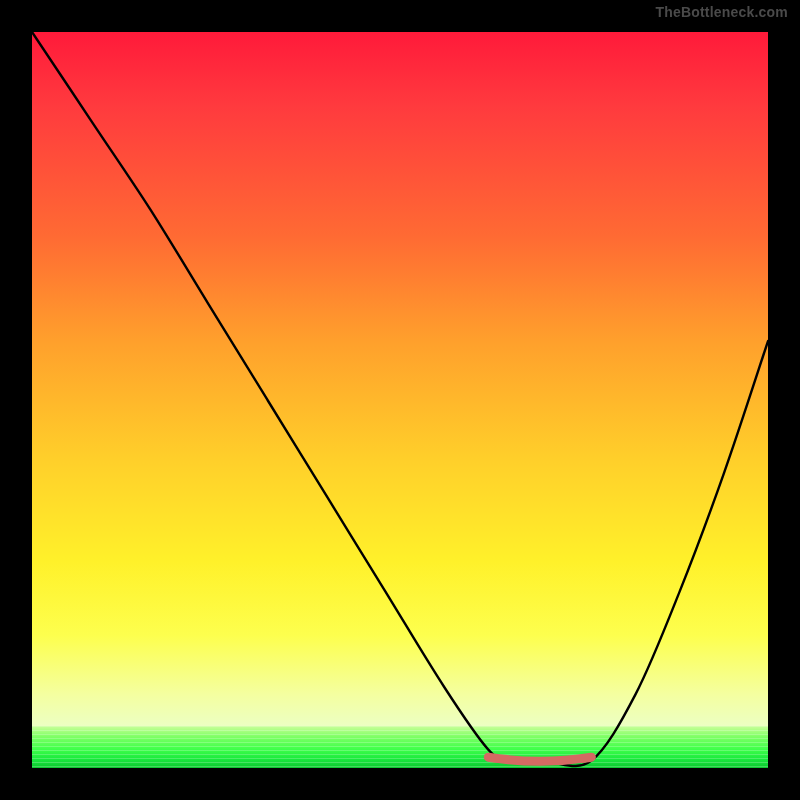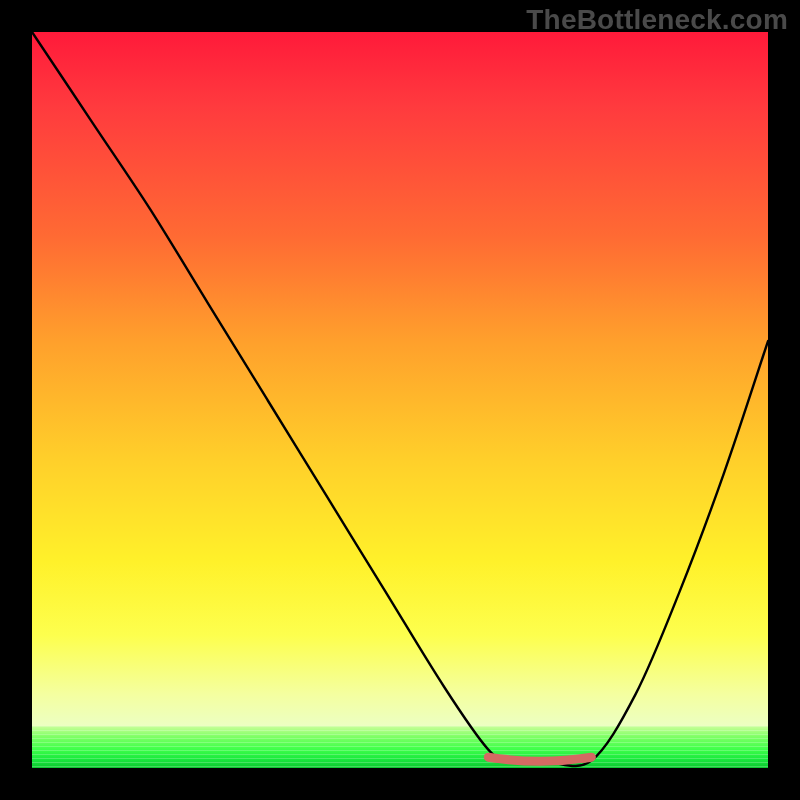--- a/index.html
+++ b/index.html
@@ -15,21 +15,21 @@
     position: relative;
     width: 800px;
     height: 800px;
     background: #000;
   }
   .watermark {
     position: absolute;
     top: 4px;
     right: 12px;
     color: #4a4a4a;
-    font-size: 28px;
+    font-size: 14px;
     font-weight: 600;
     letter-spacing: 0.2px;
     z-index: 5;
   }
   .plot-area {
     position: absolute;
     
     left: 32px;
     top: 32px;
     width: 736px;   

